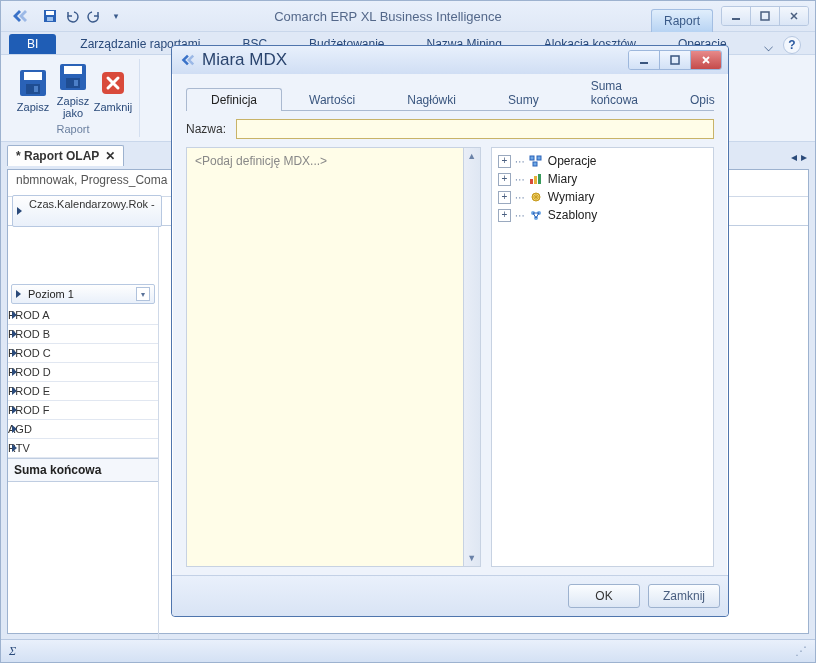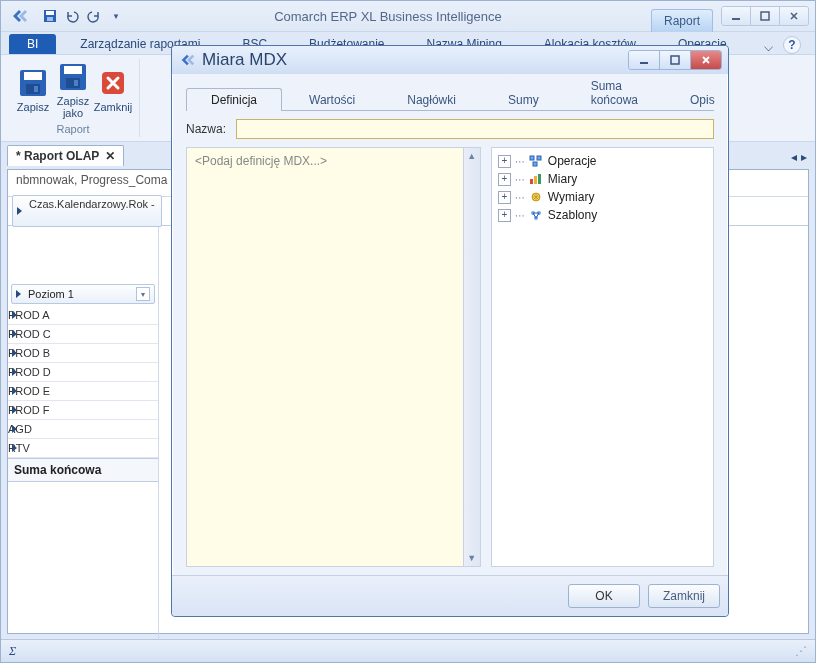--- a/index.html
+++ b/index.html
@@ -209,22 +209,22 @@
       <div class="fielditem">Czas.Kalendarzowy.Rok -</div>
     </div>
     <div class="gridspace">
       <div class="leftpanel">
         <div class="gap"></div>
         <div class="lvl">
           <span>Poziom 1</span>
           <span class="dd">▾</span>
         </div>
         <div class="row">PROD A</div>
+        <div class="row">PROD B</div>
         <div class="row">PROD C</div>
-        <div class="row">PROD B</div>
         <div class="row">PROD D</div>
         <div class="row">PROD E</div>
         <div class="row">PROD F</div>
         <div class="row">AGD</div>
         <div class="row">RTV</div>
         <div class="total">Suma końcowa</div>
       </div>
       <div style="flex:1"></div>
     </div>
   </div>

